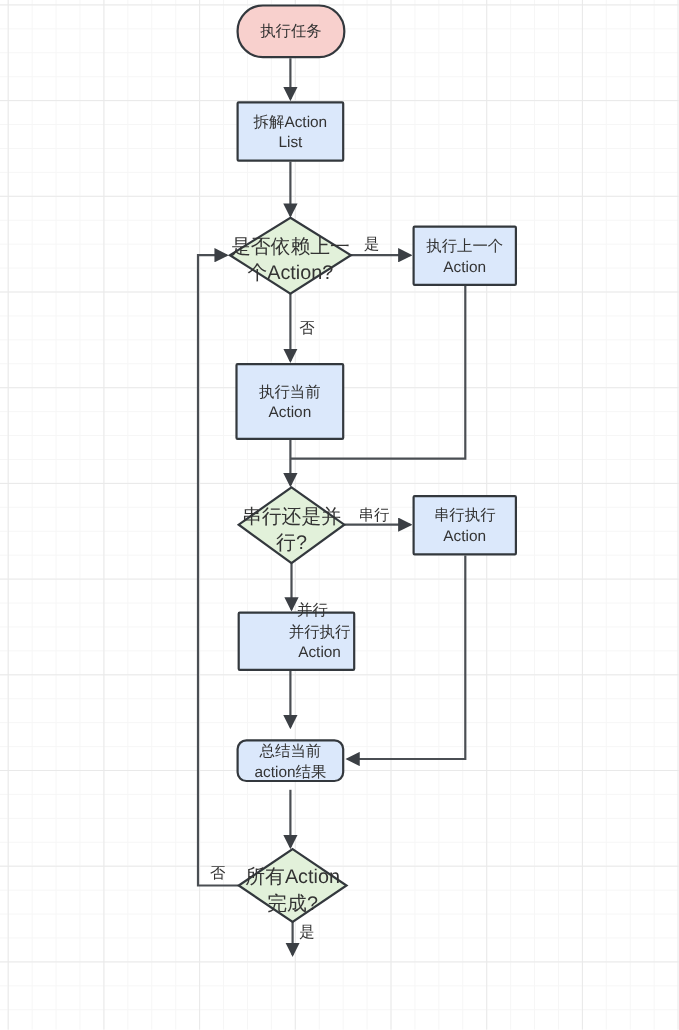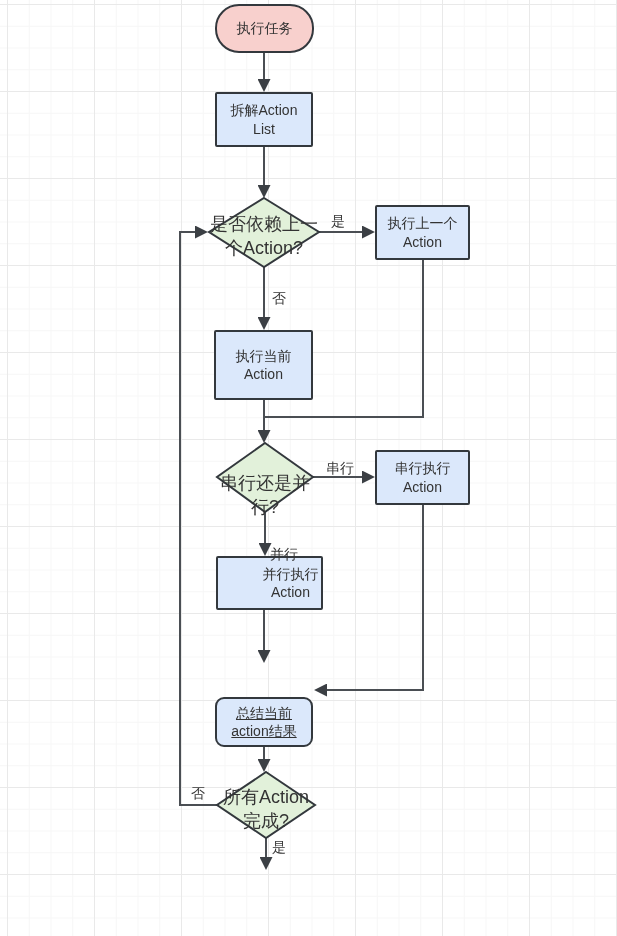--- a/index.html
+++ b/index.html
@@ -88,30 +88,30 @@
 
   <div class="dlabel" style="left:204px; top:213px; width:120px;">是否依赖上一
 个Action?</div>
 
   <div class="node process" style="left:375px; top:205px; width:95px; height:55px;">执行上一个
 Action</div>
 
   <div class="node process" style="left:214px; top:330px; width:99px; height:70px;">执行当前
 Action</div>
 
-  <div class="dlabel" style="left:205px; top:458px; width:120px;margin-top:14px;">串行还是并
+  <div class="dlabel" style="left:205px; top:458px; width:120px;">串行还是并
 行?</div>
 
   <div class="node process" style="left:375px; top:450px; width:95px; height:55px;">串行执行
 Action</div>
 
   <div class="node process" style="left:216px; top:556px; width:107px; height:54px;padding-left:42px;">并行执行
 Action</div>
 
-  <div class="node process-rounded" style="left:215px; top:697px; width:98px; height:50px; border:2px solid #33383d;text-decoration:underline;">总结当前
+  <div class="node process-rounded" style="left:215px; top:672px; width:98px; height:39px; border:2px solid #33383d;">总结当前
 action结果</div>
 
   <div class="dlabel" style="left:206px; top:786px; width:120px;">所有Action
 完成?</div>
 
 
   <div class="elabel" style="left:331px; top:214px;">是</div>
 
   <div class="elabel" style="left:272px; top:291px;">否</div>
 

